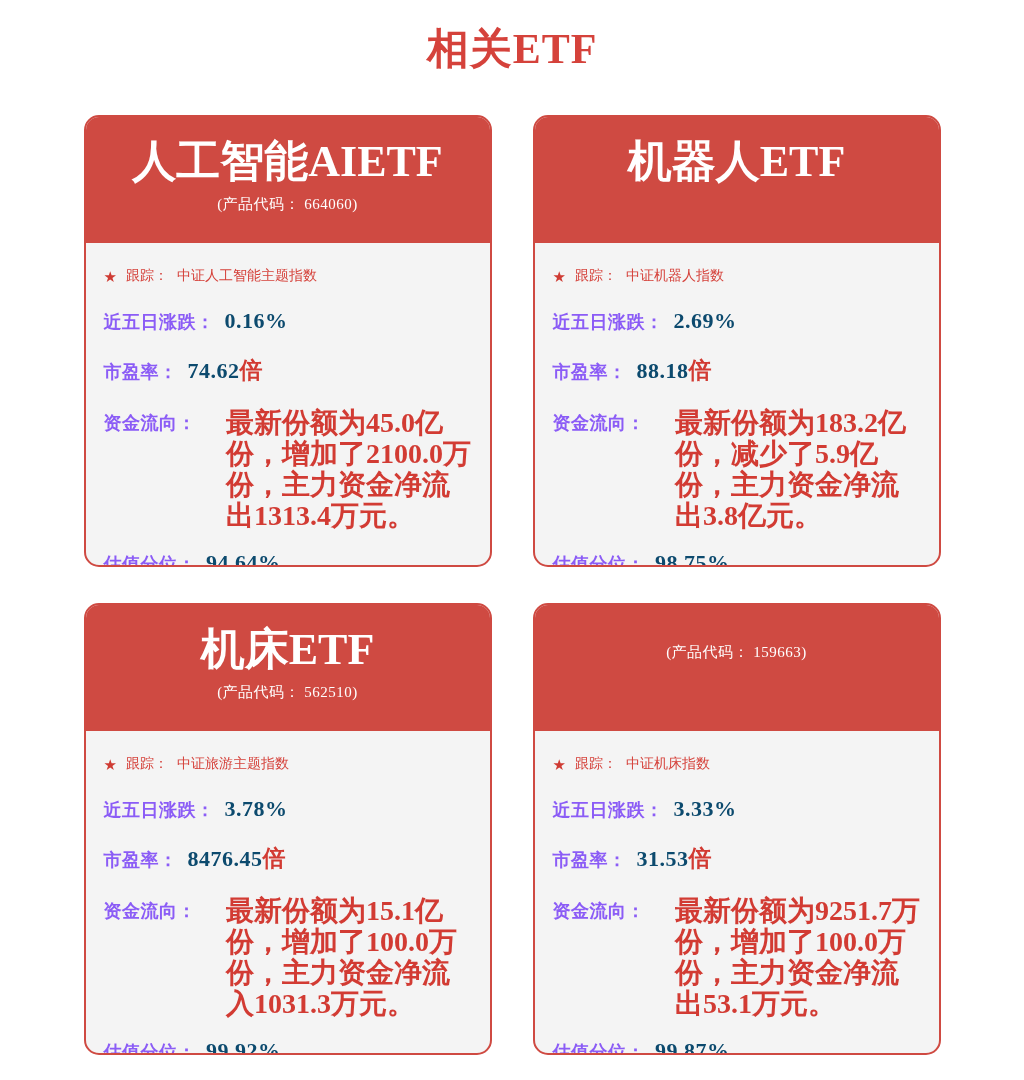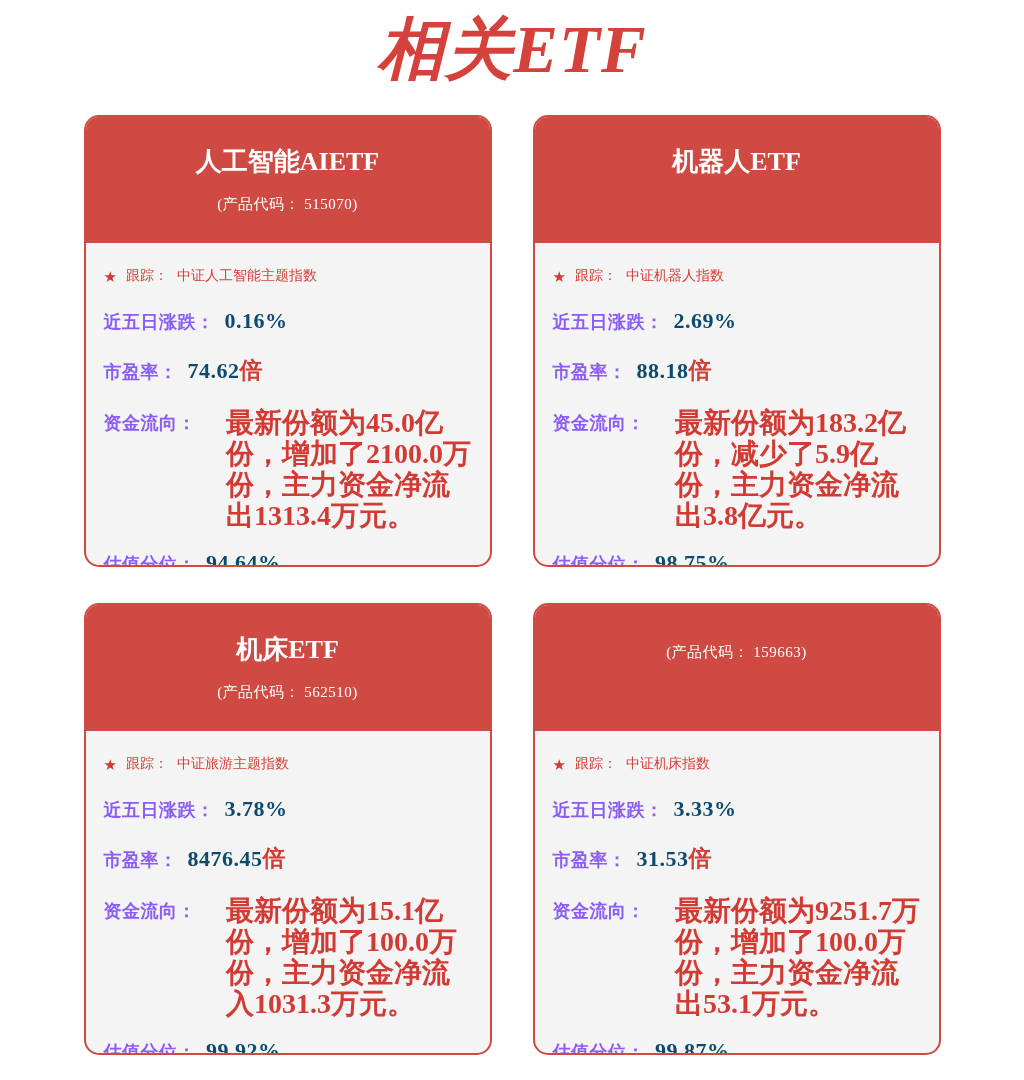--- a/index.html
+++ b/index.html
@@ -13,25 +13,24 @@
     width: 1024px;
     height: 1080px;
     background: #ffffff;
     overflow: hidden;
   }
   .page-title {
     text-align: center;
     padding-top: 16px;
     font-family: "Liberation Serif", serif;
     font-weight: bold;
-    font-size: 67px;
+    font-size: 42px;
     line-height: 66px;
     color: #d5423b;
     letter-spacing: 1px;
-    font-style: italic;
   }
   .cards-grid {
     display: grid;
     grid-template-columns: 408px 408px;
     column-gap: 41px;
     row-gap: 36px;
     width: 857px;
     margin: 33px auto 0 auto;
   }
   .etf-card {
@@ -46,21 +45,21 @@
     box-sizing: border-box;
     height: 126px;
     background: #cf4a42;
     color: #ffffff;
     text-align: center;
     padding-top: 25px;
   }
   .card-title {
     font-family: "Liberation Serif", serif;
     font-weight: bold;
-    font-size: 26px;
+    font-size: 44px;
     line-height: 40px;
   }
   .card-code {
     margin-top: 13px;
     font-family: "Liberation Serif", serif;
     font-size: 15px;
     letter-spacing: 0.5px;
   }
   .card-body {
     padding: 24px 18px 0 18px;
@@ -128,21 +127,21 @@
 
 <div class="page">
 
   <div class="page-title">相关ETF</div>
 
   <div class="cards-grid">
 
     <div class="etf-card">
       <div class="card-header">
         <div class="card-title">人工智能AIETF</div>
-        <div class="card-code">(产品代码： 515070)</div>
+        <div class="card-code">(产品代码： 664060)</div>
       </div>
       <div class="card-body">
         <div class="track-row">
           <span class="star-icon">★</span>
           <span class="track-label">跟踪：</span>
           <span class="track-index">中证人工智能主题指数</span>
         </div>
         <div class="metric-row">
           <span class="metric-label">近五日涨跌：</span>
           <span class="metric-value">0.16%</span>

